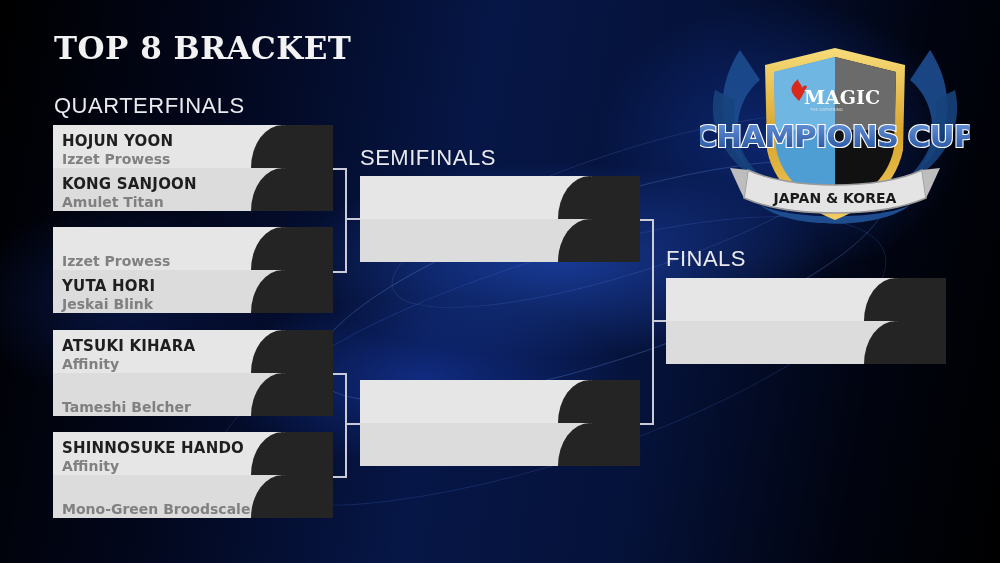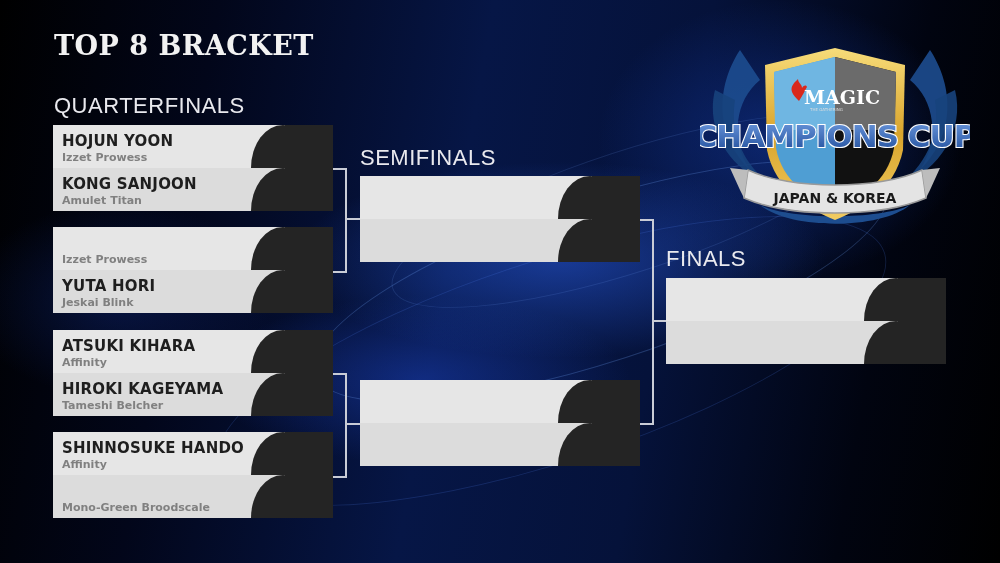--- a/index.html
+++ b/index.html
@@ -18,21 +18,21 @@
       linear-gradient(100deg, #000 0%, #02061a 20%, #061646 45%, #05123a 65%, #010410 85%, #000 100%);
   }
   .swirl {
     position:absolute; border-radius:50%;
     border:1px solid rgba(120,170,255,0.25);
     transform:rotate(-18deg);
   }
   .title {
     position:absolute; left:54px; top:30px;
     font-family: "DejaVu Serif", serif; font-weight:bold;
-    font-size:27px; color:#f2f2f2; letter-spacing:0.5px; margin:0;
+    font-size:31px; color:#f2f2f2; letter-spacing:0.5px; margin:0;
   }
   .round-label {
     position:absolute; color:#e9e9ee; font-size:22px; letter-spacing:0.5px;
     font-family: "Liberation Sans", sans-serif;
   }
   .match { position:absolute; width:280px; height:102px; }
   .slot {
     position:relative; height:43px; overflow:hidden;
     background:#e6e6e6;
   }
@@ -47,21 +47,21 @@
   }
   .slot.b .curve { top:0; }
   .slot .score-val {
     position:absolute; right:10px; top:10px; color:#fff; font-size:18px; font-weight:bold;
   }
   .pname {
     position:absolute; left:9px; top:7px; font-size:15px; font-weight:bold; color:#1e1e1e;
     font-family: "DejaVu Sans", sans-serif; letter-spacing:0.2px;
   }
   .pdeck {
-    position:absolute; left:9px; top:26px; font-size:11px; font-weight:bold; color:#808080;
+    position:absolute; left:9px; top:26px; font-size:14px; font-weight:bold; color:#808080;
     font-family: "DejaVu Sans", sans-serif;
   }
   .conn { position:absolute; border:2px solid #c9ccd6; border-left:none; }
   .hline { position:absolute; height:2px; background:#c9ccd6; }
   .logo { position:absolute; left:700px; top:20px; width:270px; height:215px; }
 </style>
 </head>
 <body>
 
 <div class="bg"></div>
@@ -119,21 +119,20 @@
         <span class="score-val"></span>
       </div>
     <span class="pname">ATSUKI KIHARA</span>
     <span class="pdeck">Affinity</span>
   </div>
   <div class="slot b">
     <div class="curve"></div>
       <div class="score">
         <span class="score-val"></span>
       </div>
-    <span class="pname">HIROKI KAGEYAMA</span>
     <span class="pdeck">Tameshi Belcher</span>
   </div>
 </div>
 
 <div class="match" style="left:53px;top:432px;border-radius:28px;">
   <div class="slot a">
     <div class="curve"></div>
       <div class="score">
         <span class="score-val"></span>
       </div>

